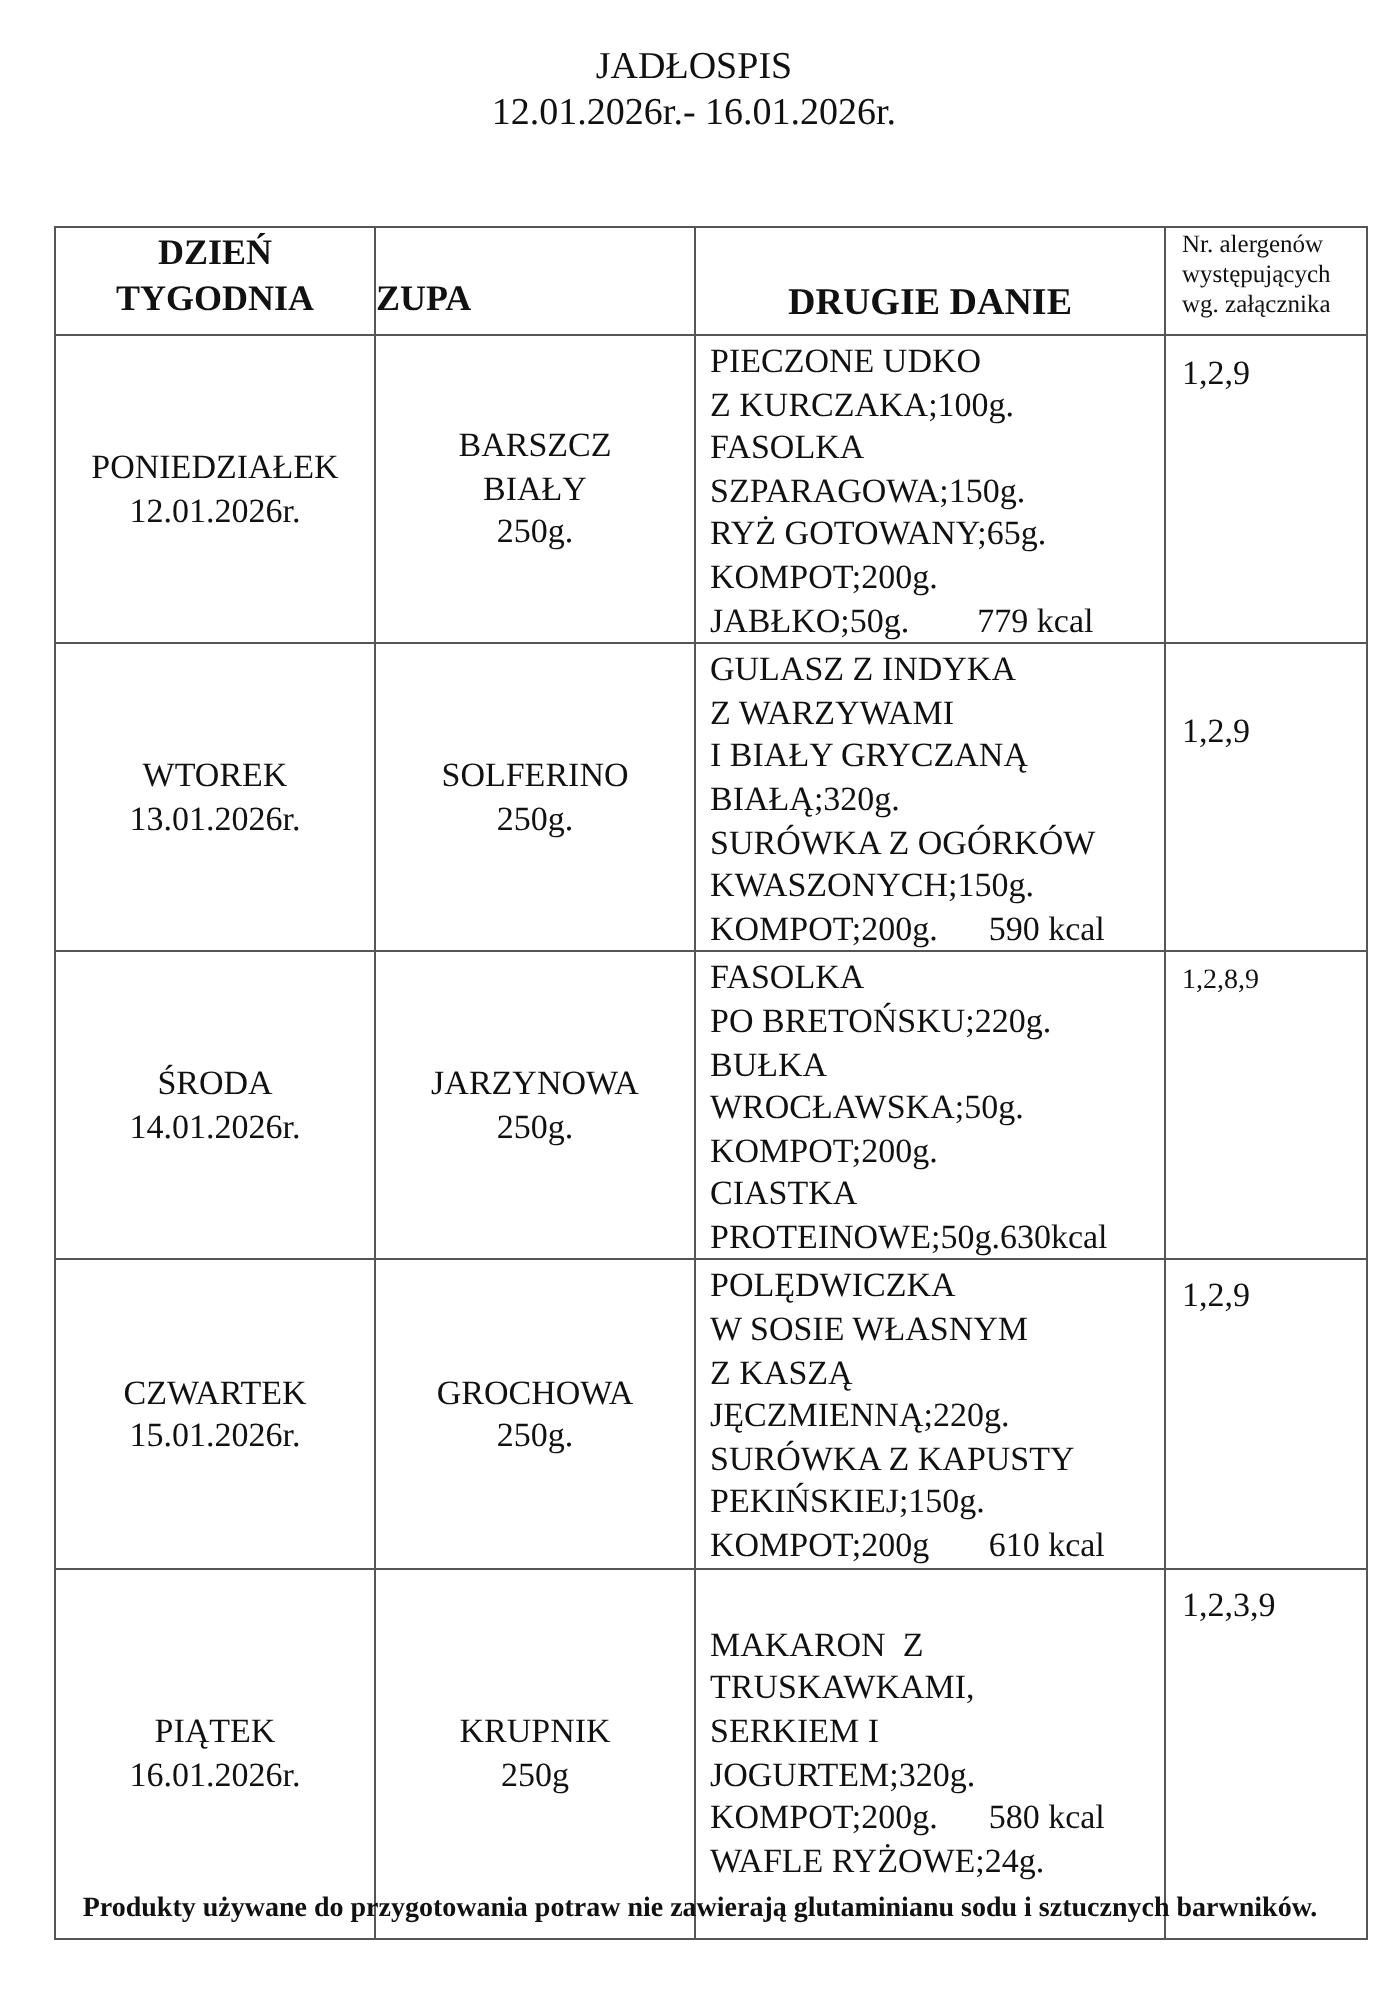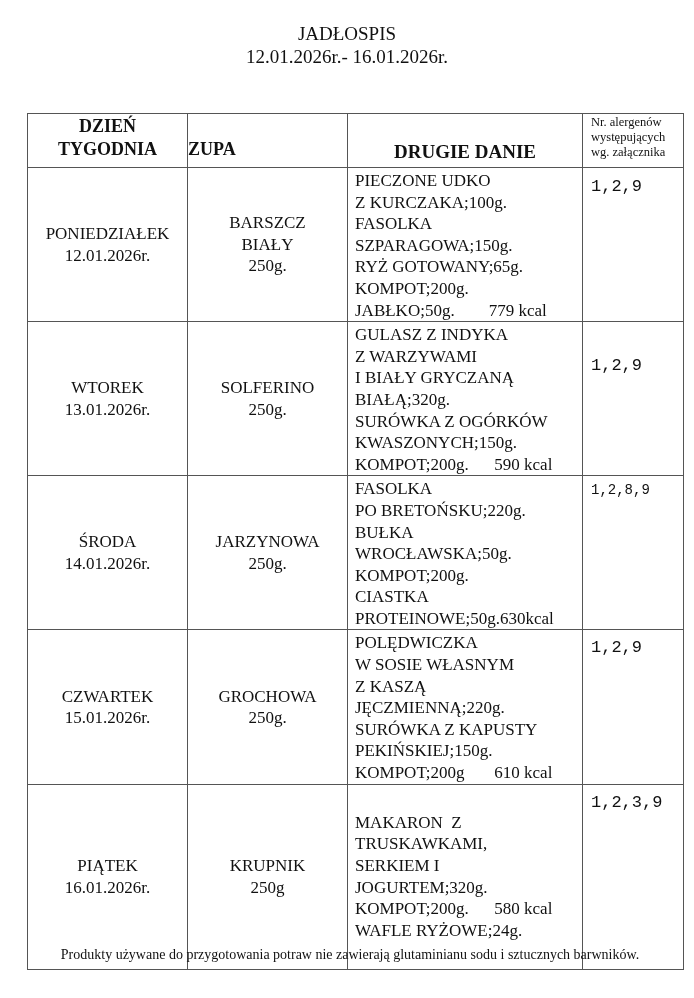--- a/index.html
+++ b/index.html
@@ -24,28 +24,28 @@
   .h-day span { display: block; padding-top: 2px; }
   .h-soup { width: 160px; text-align: left; vertical-align: middle !important; font-size: 18px; }
   .h-soup span { display:block; padding-top: 18px; }
   .h-main { width: 235px; text-align: center; vertical-align: bottom !important; font-size: 19px; }
   .h-main span { display:block; padding-bottom: 4px; text-align: center; }
   .h-all { width: 99px; font-weight: normal; text-align: left; font-size: 12.5px; line-height: 14px; }
   .h-all span { display:block; padding: 1px 0 0 8px; }
   td.day, td.soup { text-align: center; vertical-align: middle !important; font-size: 17px; line-height: 21.5px; }
   td.main { font-size: 17px; line-height: 21.6px; padding: 2px 0 0 7px !important; }
   td.main .line { display: block; white-space: pre; }
-  td.all { font-size: 17px; line-height: 21px; padding: 12px 0 0 8px !important; font-family: Liberation Mono, monospace; }
+  td.all { font-size: 17px; line-height: 21px; padding: 12px 0 0 8px !important; }
   td.all.small { font-size: 14px; padding-top: 4px !important; }
   td.all.mid { padding-top: 33px !important; }
   td.all.top7 { padding-top: 7px !important; }
   td.all.top8 { padding-top: 8px !important; }
   .footer {
     position: absolute; left: 20px; top: 946px; width: 640px;
-    text-align: center; font-size: 14px; line-height: 17px; padding-left: 10px;
+    text-align: center; font-size: 14px; line-height: 17px; padding-left: 10px; font-weight: bold;
   }
 </style>
 </head>
 <body>
 
 <div class="title">
   <div>JADŁOSPIS</div>
   <div>12.01.2026r.- 16.01.2026r.</div>
 </div>
 

